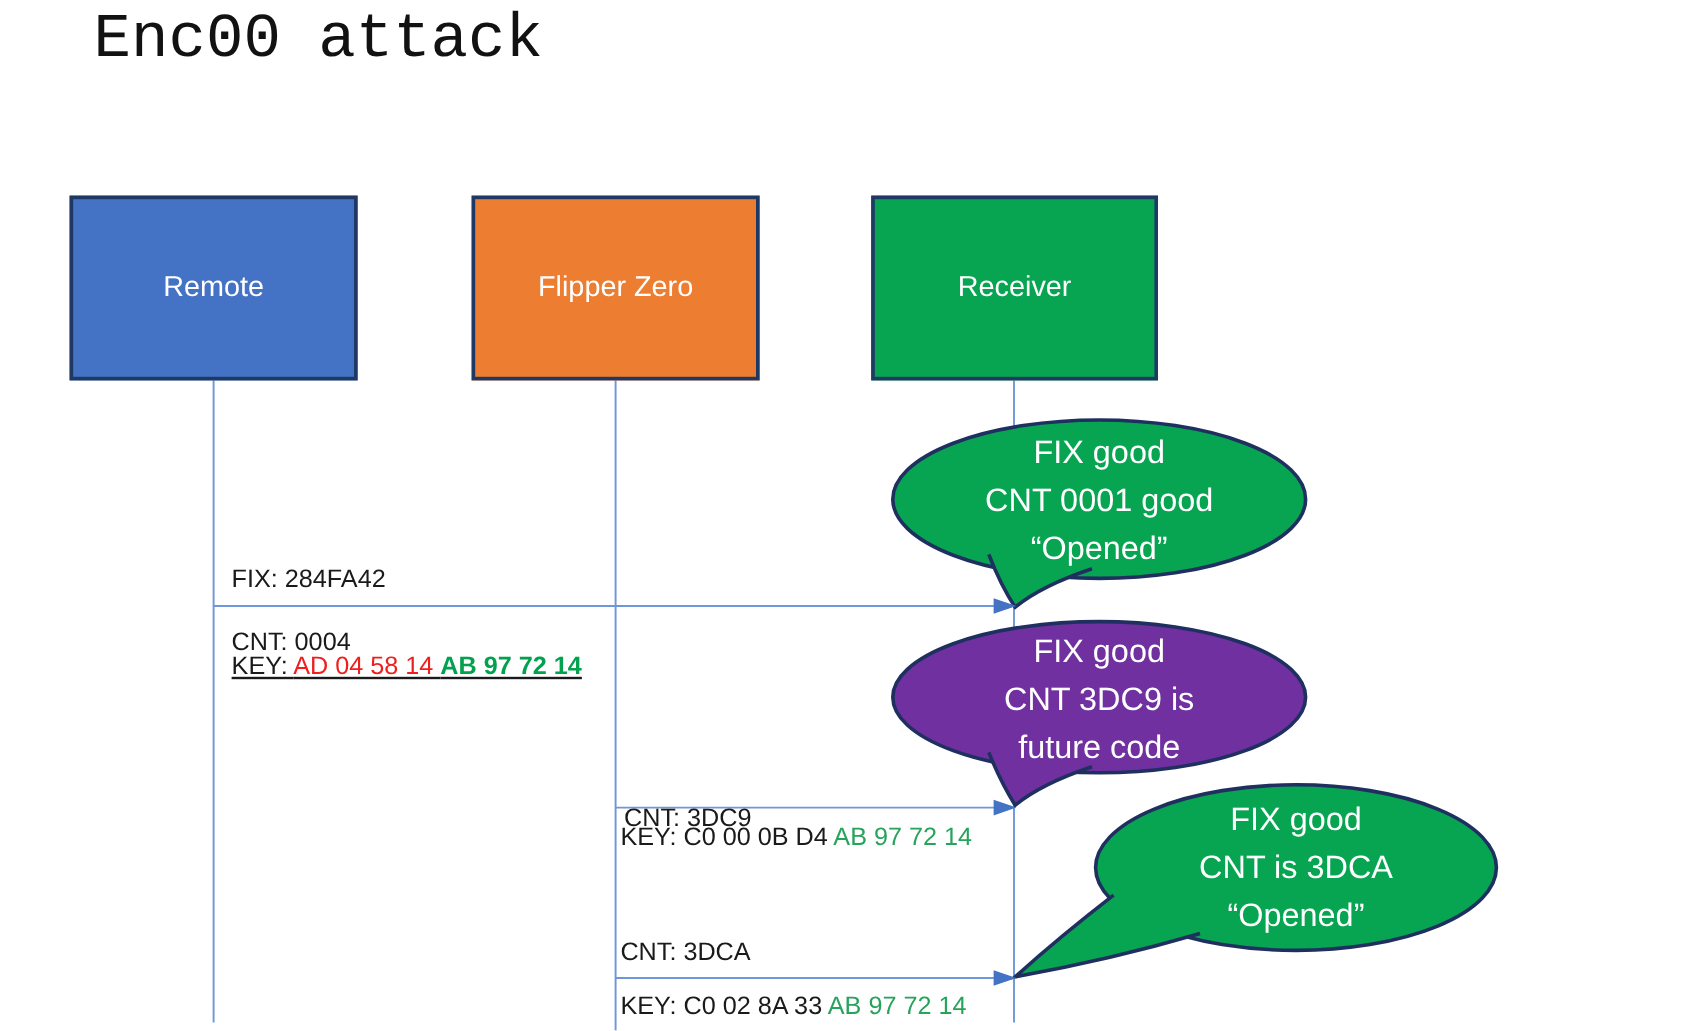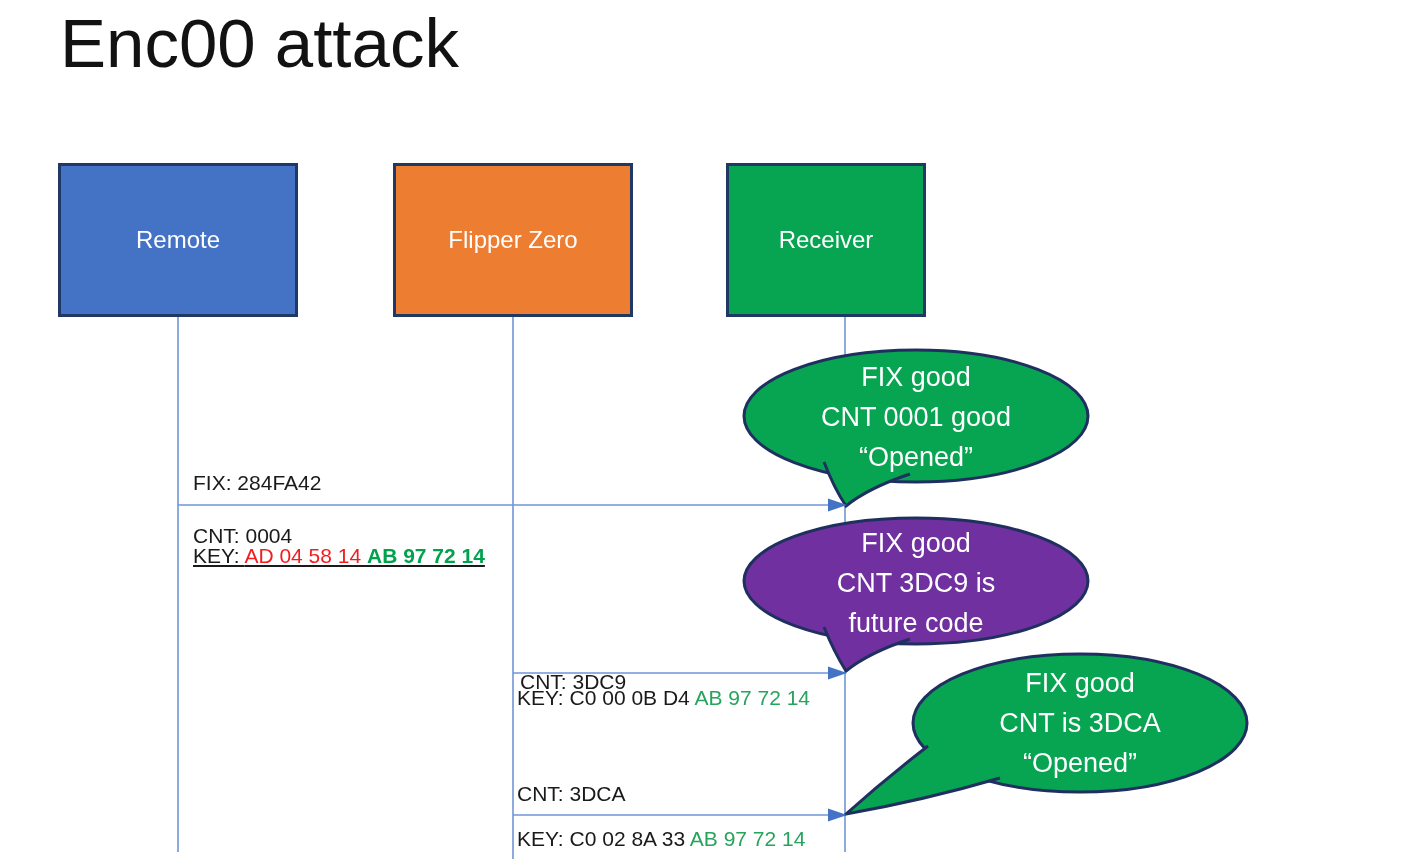--- a/index.html
+++ b/index.html
@@ -7,43 +7,44 @@
   body { font-family: "Liberation Sans", sans-serif; }
   .canvas {
     position: relative;
     width: 1408px;
     height: 859px;
     background: #ffffff;
     overflow: hidden;
   }
   .title {
     position: absolute;
-    left: 60px;
+    left: 78px;
     top: 4px;
-    font-size: 69px;
+    font-size: 52px;
     font-weight: 300;
     color: #121212;
     letter-spacing: 0px;
     white-space: nowrap;
+    font-family: Liberation Mono, monospace;
   }
   .actor-box {
     position: absolute;
     top: 163px;
     height: 154px;
     border: 3px solid #1f3864;
     display: flex;
     align-items: center;
     justify-content: center;
     color: #ffffff;
     font-size: 24px;
     white-space: nowrap;
   }
   .actor-remote   { left: 58px;  width: 240px; background: #4472c4; }
   .actor-flipper  { left: 393px; width: 240px; background: #ed7d31; }
-  .actor-receiver { left: 726px; width: 200px; background: #07a551; }
+  .actor-receiver { left: 726px; width: 239px; background: #07a551; }
   .diagram-svg {
     position: absolute;
     left: 0; top: 0;
     width: 1408px;
     height: 859px;
   }
   .msg-line {
     position: absolute;
     font-size: 21px;
     color: #1a1a1a;

